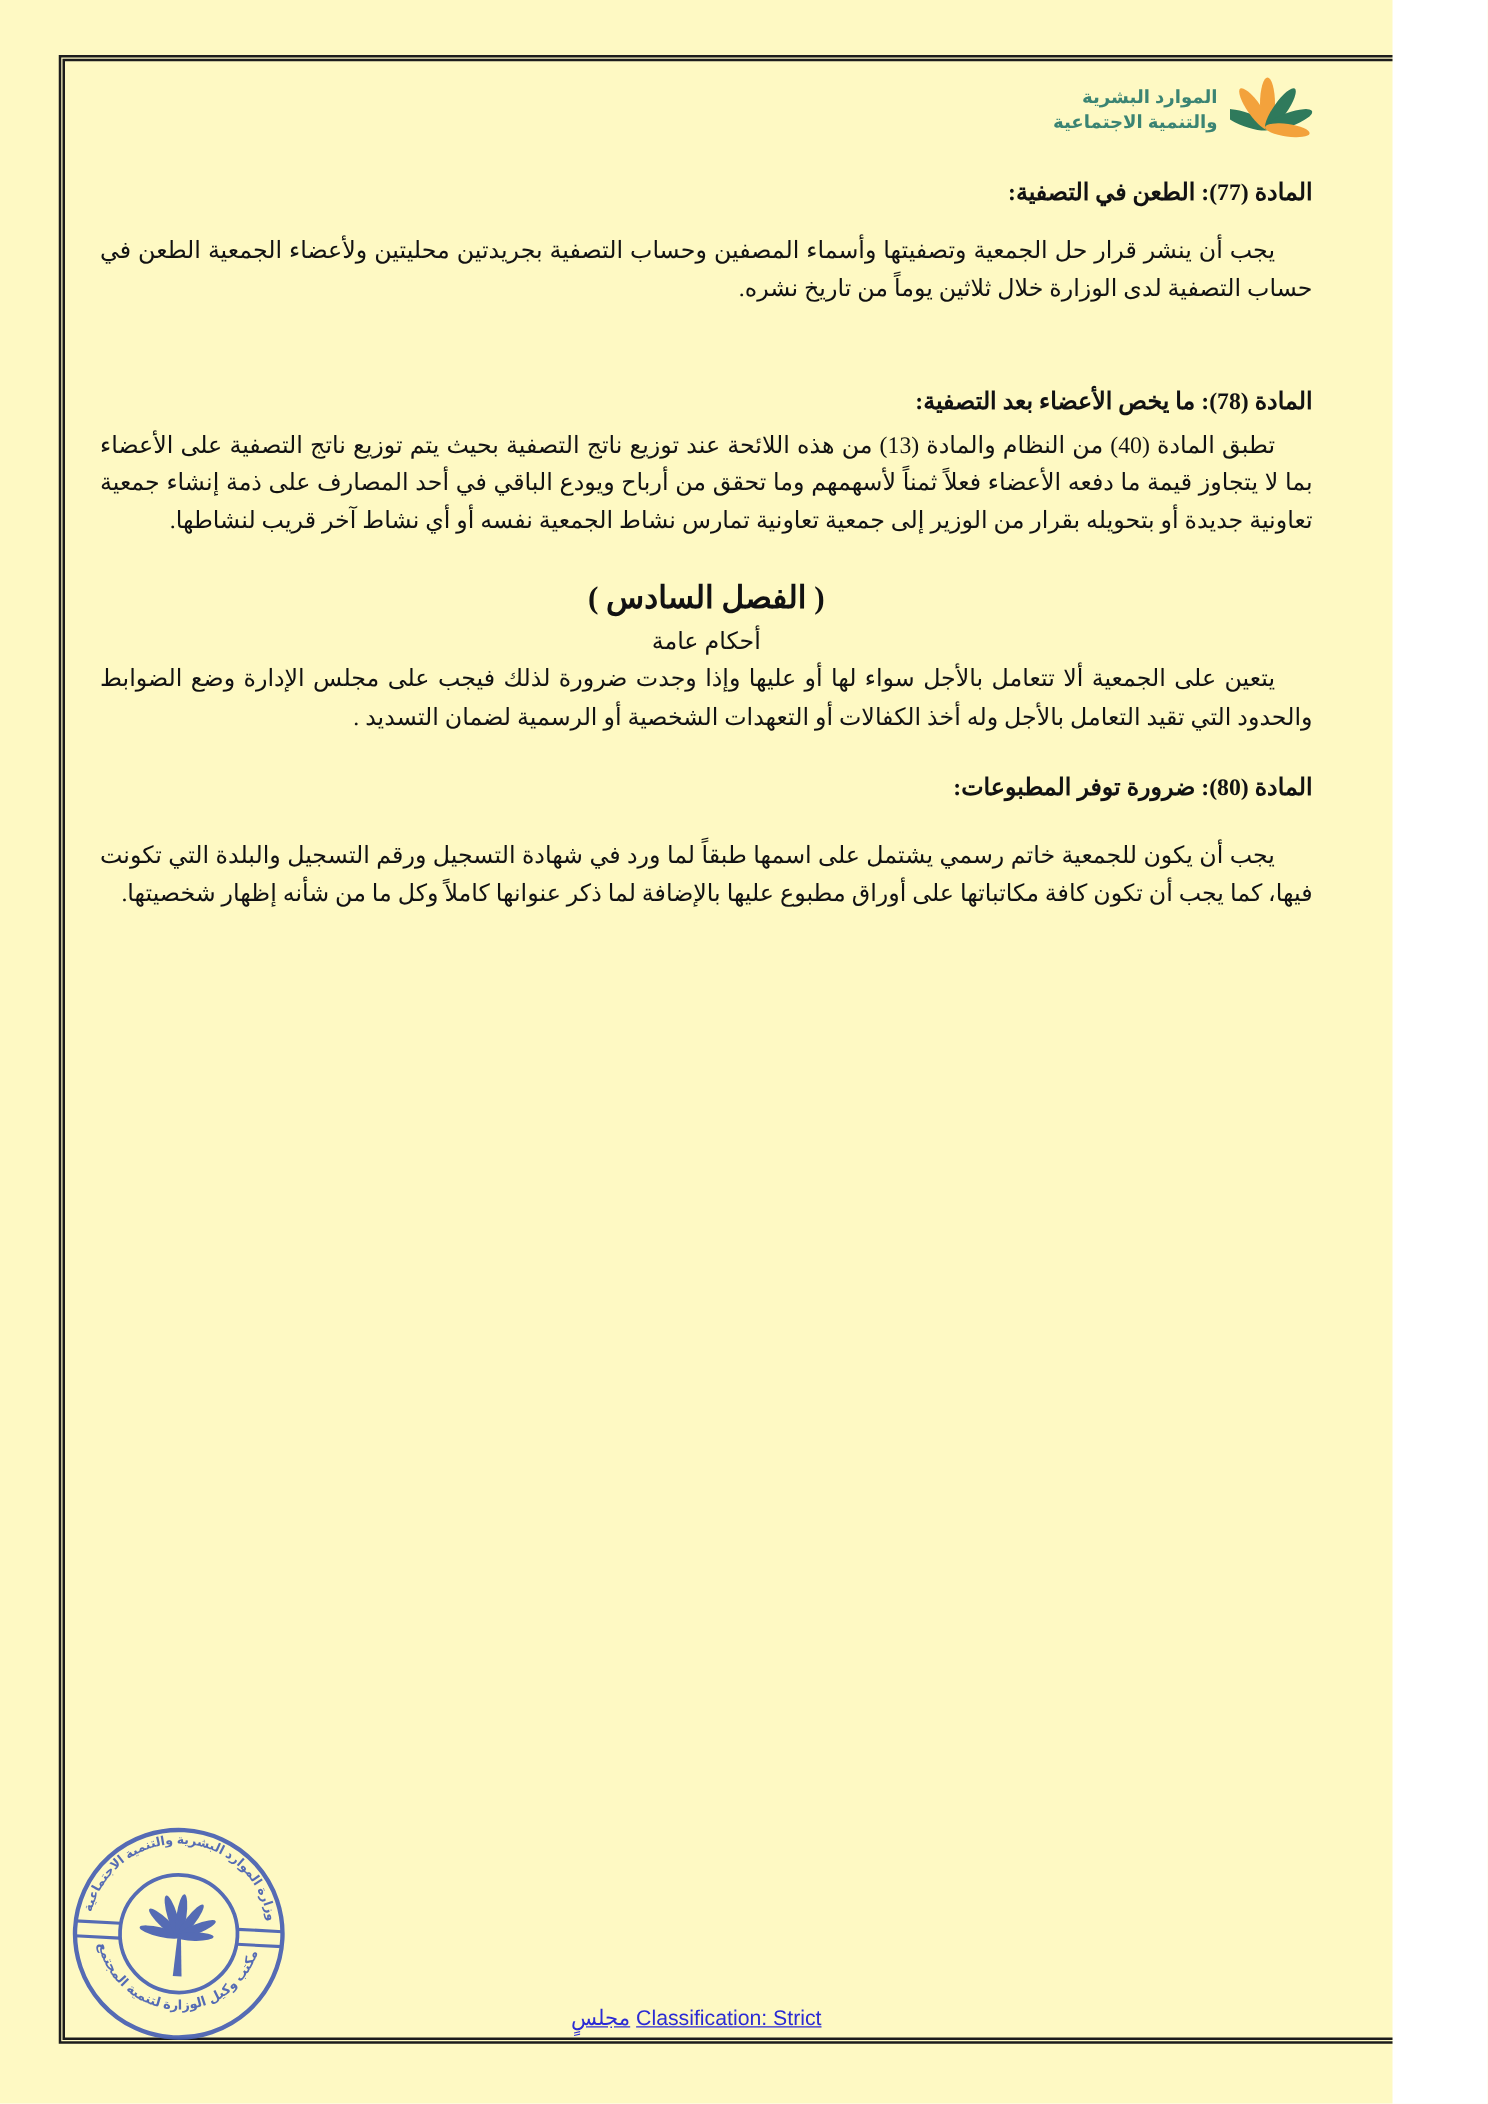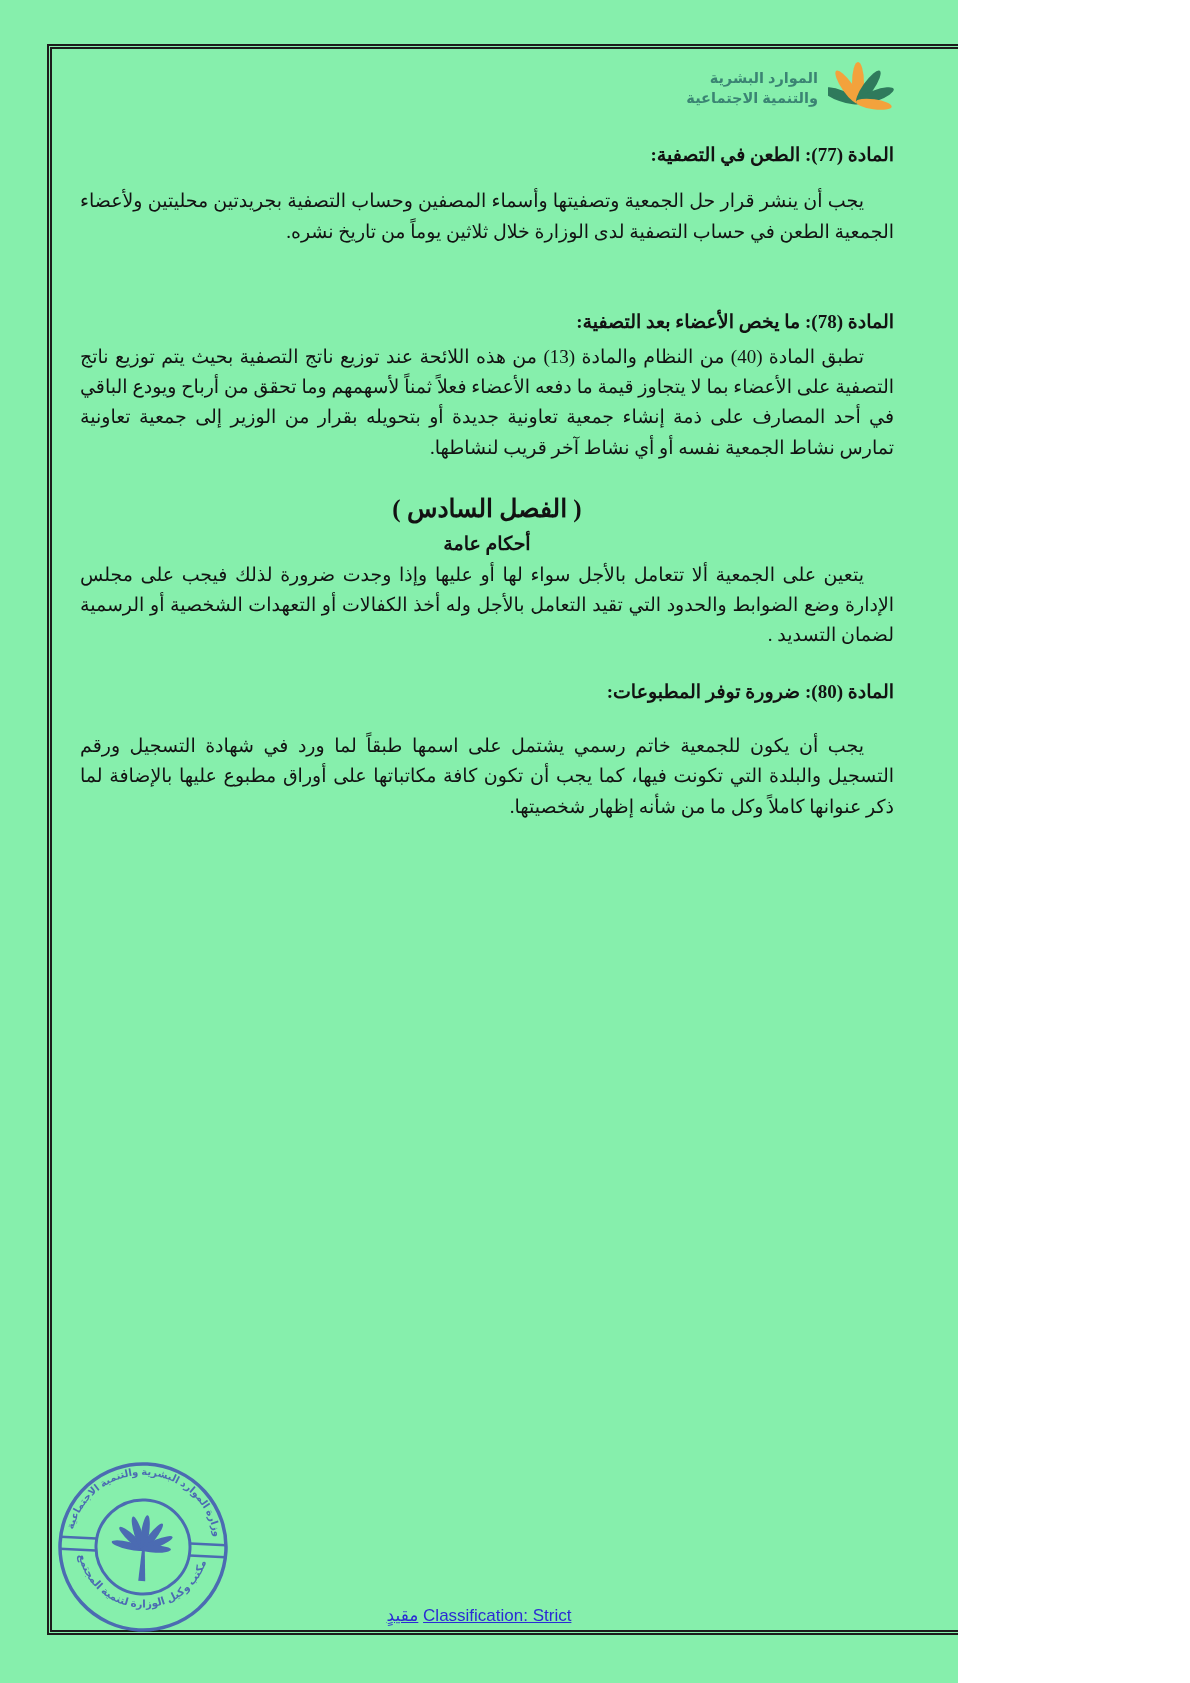--- a/index.html
+++ b/index.html
@@ -1,19 +1,19 @@
 <!DOCTYPE html>
 <html lang="ar"><head>
 <meta charset="utf-8">
 <style>
   html,body{margin:0;padding:0;background:#ffffff;}
   .page{
     position:relative;
-    width:958px;height:1683px;
-    background:#86efac;
+    width:1114px;height:1683px;
+    background:#fef9c3;
     overflow:hidden;
     font-family:"Liberation Serif","DejaVu Serif",serif;
     color:#121212;
   }
   .frame{
     position:absolute;left:47px;top:44px;
     width:1096px;height:1591px;
     box-sizing:border-box;
     border:5px double #1c1c1c;
     pointer-events:none;
@@ -42,21 +42,21 @@
   .para{
     margin:0;text-indent:30px;
   }
   .mb16{margin-bottom:16px}.mb4{margin-bottom:4px}
   .mb42{margin-bottom:60px}.mb66{margin-bottom:26px}
   .mb24{margin-bottom:24px}.mb26{margin-bottom:26px}.mb2{margin-bottom:2px}
   .chapter{
     text-align:center;font-weight:bold;margin:0;font-size:25px;
   }
   .chapter-sub{
-    text-align:center;margin:0;font-size:19px;font-weight:bold;
+    text-align:center;margin:0;font-size:19px;font-weight:normal;
   }
   .stamp{
     position:absolute;left:54px;top:1460px;
     width:178px;height:178px;opacity:.92;
   }
   .footer{
     position:absolute;left:0;right:0;top:1605px;
     text-align:center;
     font-family:"Liberation Sans","DejaVu Sans",sans-serif;
     font-size:17px;
@@ -130,17 +130,17 @@
       <text font-size="10" font-weight="bold" fill="#4760b3" stroke="none" font-family="Liberation Sans, DejaVu Sans, sans-serif">
         <textPath href="#arcTop" startOffset="50%" text-anchor="middle">وزارة الموارد البشرية والتنمية الاجتماعية</textPath>
       </text>
       <text font-size="10.5" font-weight="bold" fill="#4760b3" stroke="none" font-family="Liberation Sans, DejaVu Sans, sans-serif">
         <textPath href="#arcBottom" startOffset="50%" text-anchor="middle">مكتب وكيل الوزارة لتنمية المجتمع</textPath>
       </text>
     </g>
   </svg>
 
   <div class="footer" dir="ltr">
-    <span class="underlined">مقيدٍ</span>
+    <span class="underlined">مجلسٍ</span>
     <span class="underlined">Classification: Strict</span>
   </div>
 
 </div>
 
 </body></html>

